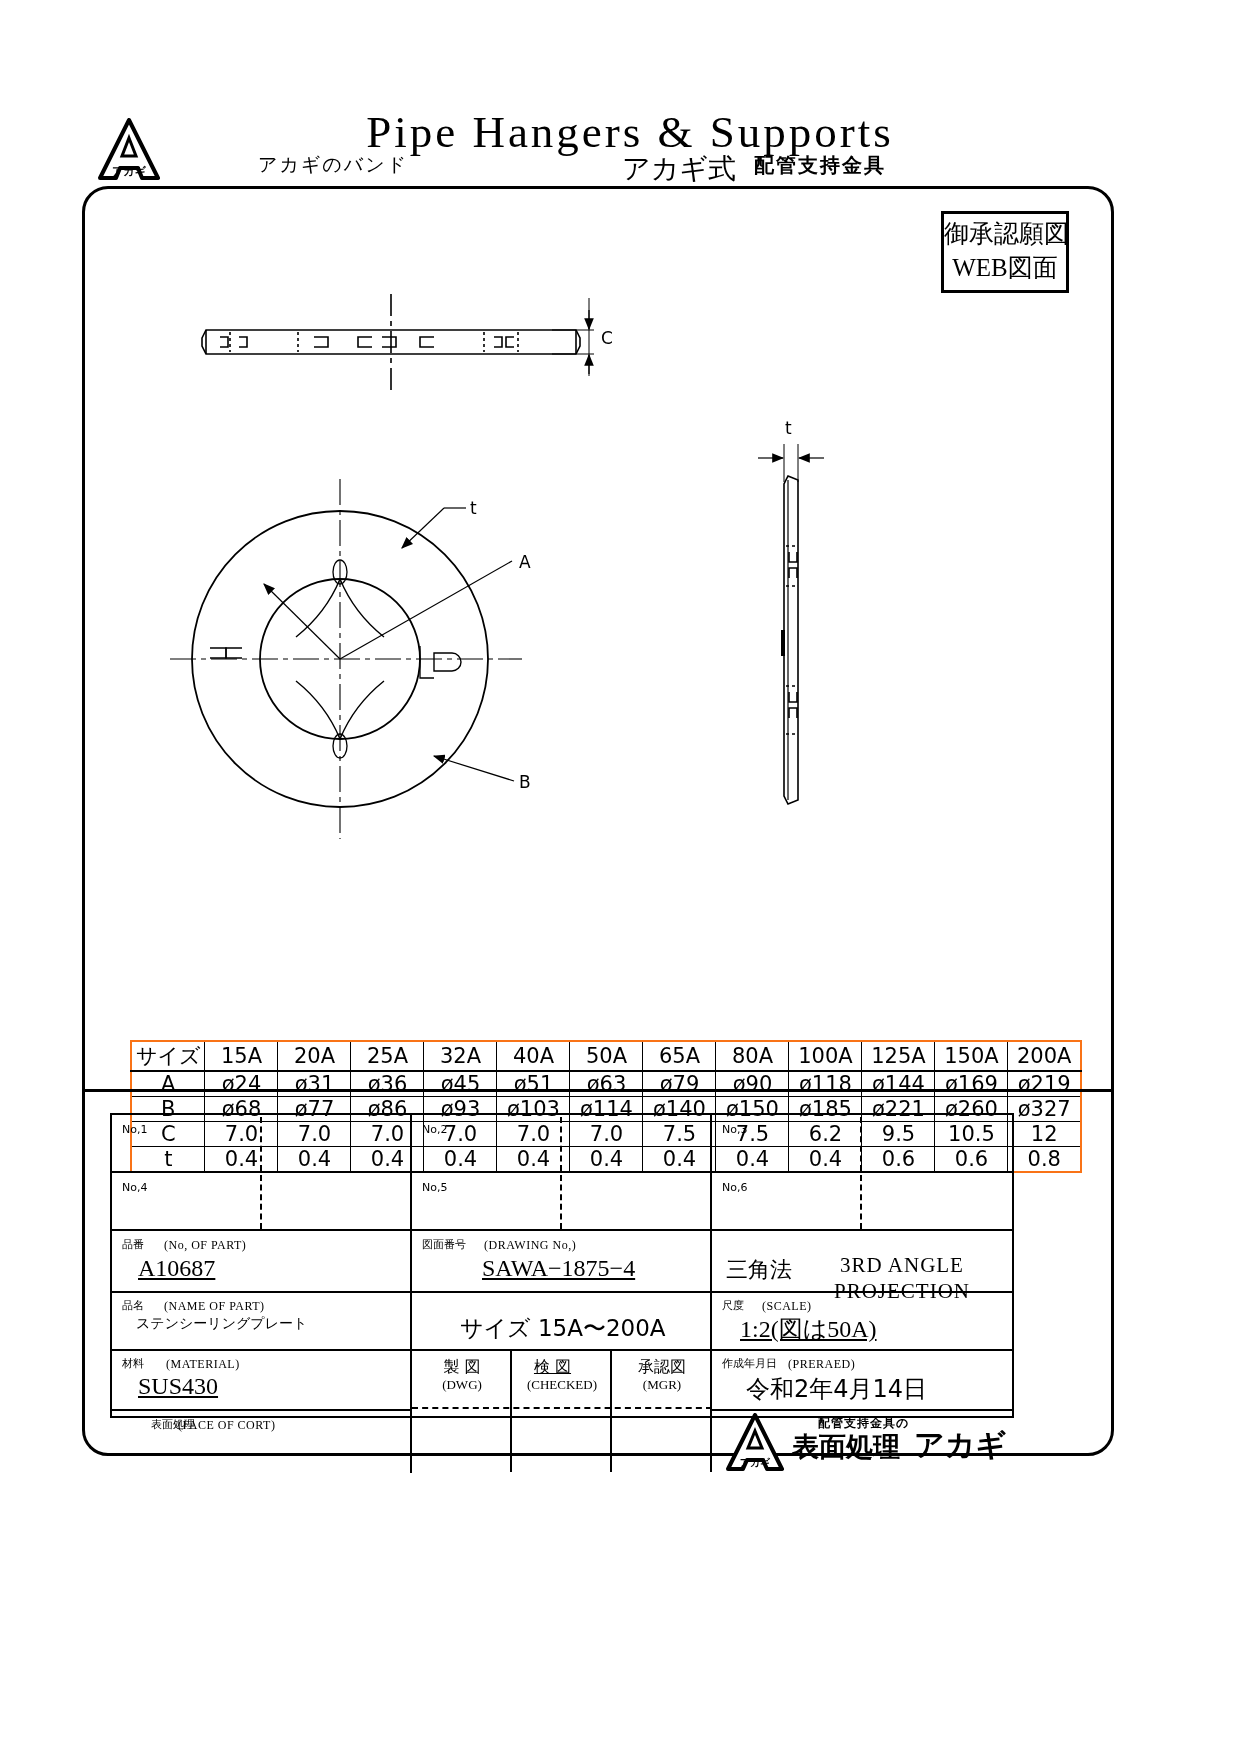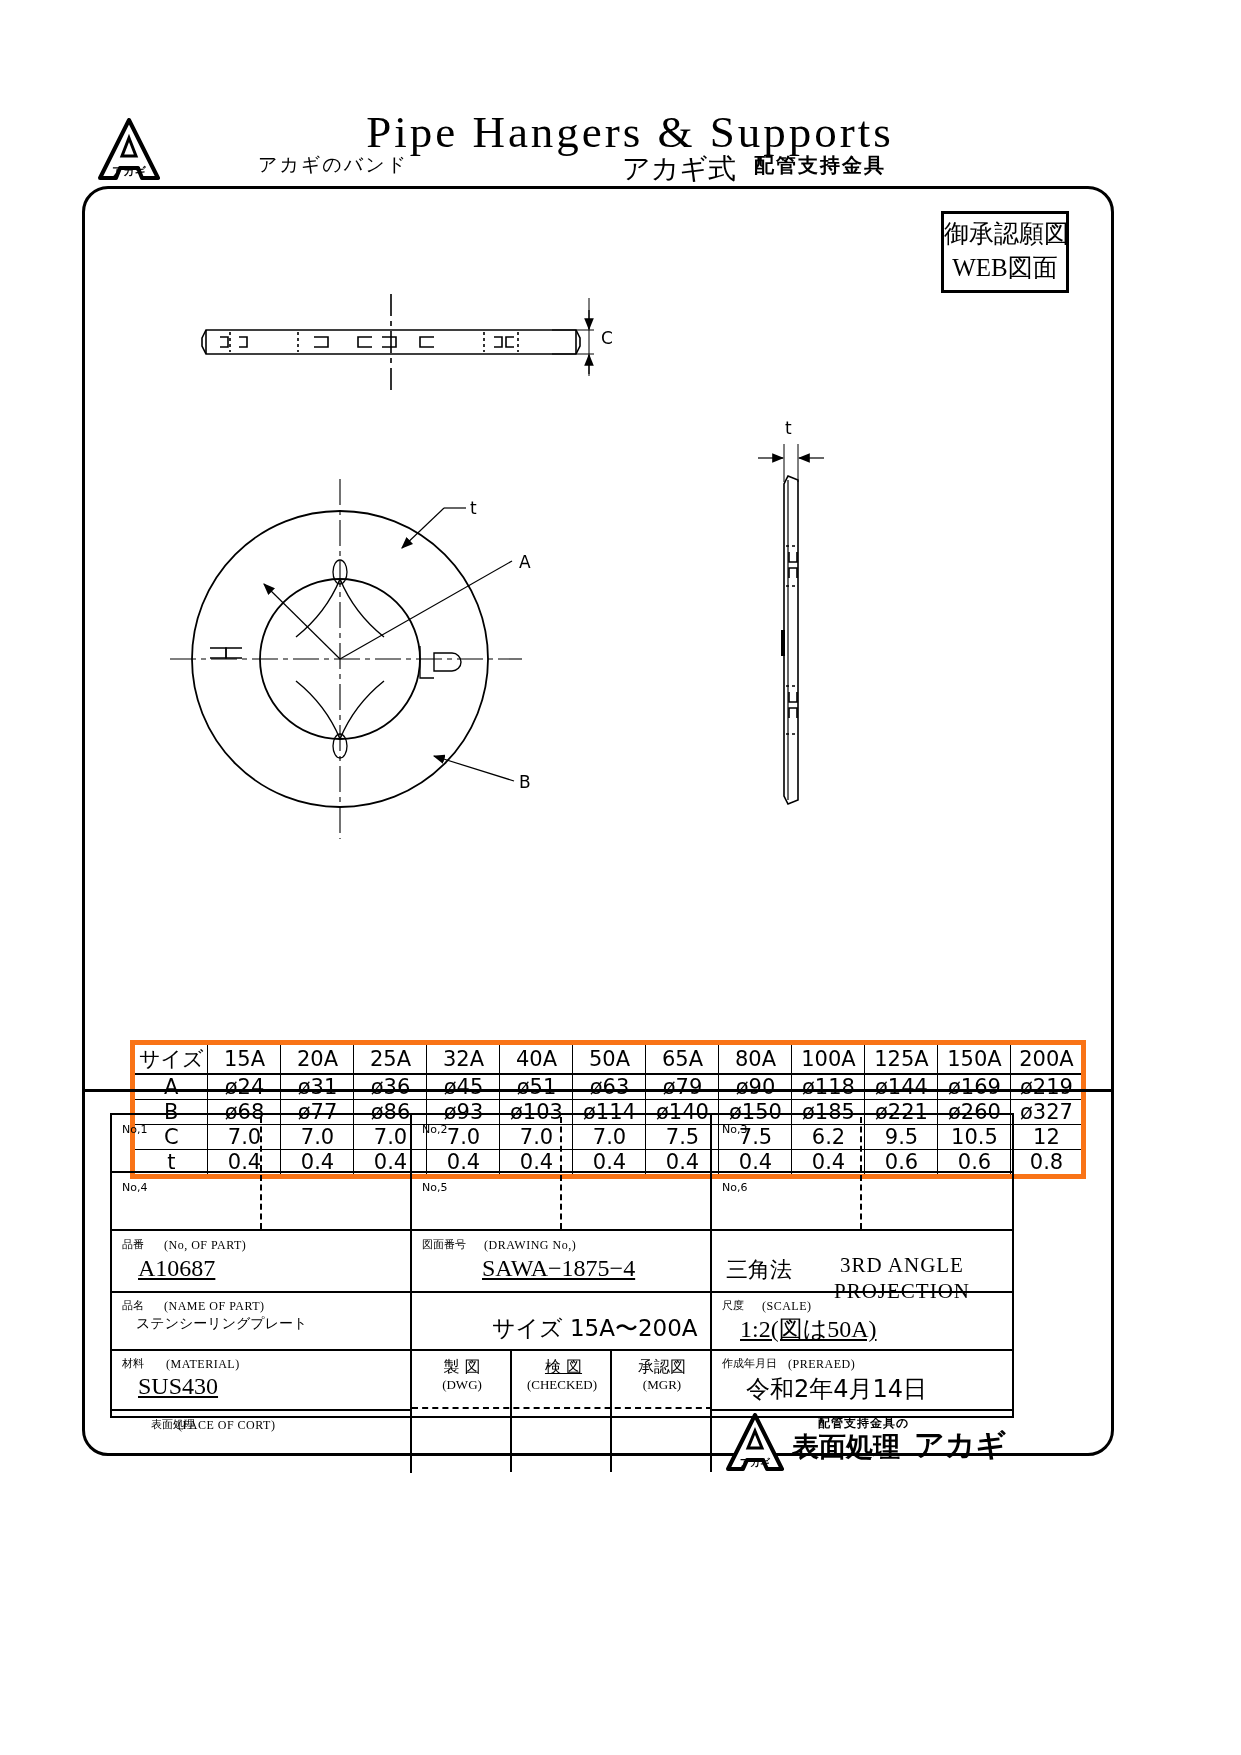--- a/index.html
+++ b/index.html
@@ -111,21 +111,21 @@
     border: 1px solid #000;
     text-align: center;
     height: 25px;
     padding: 0 4px;
     white-space: nowrap;
     box-sizing: border-box;
   }
   table.dim td.hdr-label { width: 72px; }
   table.dim td.col { width: 73px; }
   table.dim tr.row-head td { border-bottom: 2px solid #000; }
-  table.dim { border: 5px solid #f97316; }
+  table.dim { border: 2px solid #f97316; }
 
   
   #titleblock-sep {
     position: absolute;
     left: 82px; top: 1089px;
     width: 1032px;
     height: 0;
     border-top: 3px solid #000;
   }
   #titleblock {
@@ -492,38 +492,38 @@
   </div>
 
   <div class="tb-cell tb-b-r tb-b-b" style="left:0;top:178px;width:300px;height:58px;"></div>
   <div class="tb-cell tb-b-r tb-b-b" style="left:300px;top:178px;width:300px;height:58px;"></div>
   <div class="tb-cell tb-b-b" style="left:600px;top:178px;width:300px;height:58px;"></div>
 
   <div class="tb-lbl" style="left:10px;top:183px;">品名</div>
   <div class="tb-small" style="position:absolute;left:52px;top:184px;">(NAME OF PART)</div>
   <div class="tb-val-jp" style="left:24px;top:200px;">ステンシーリングプレート</div>
 
-  <div class="tb-val-jp" style="left:348px;top:198px;font-size:23px;margin-left:32px;">サイズ  15A〜200A</div>
+  <div class="tb-val-jp" style="left:348px;top:198px;font-size:23px;">サイズ  15A〜200A</div>
 
   <div class="tb-lbl" style="left:610px;top:183px;">尺度</div>
   <div class="tb-small" style="position:absolute;left:650px;top:184px;">(SCALE)</div>
   <div class="tb-val" style="left:628px;top:198px;">1:2(図は50A)</div>
 
   <div class="tb-cell tb-b-r tb-b-b" style="left:0;top:236px;width:300px;height:60px;"></div>
   <div class="tb-lbl" style="left:10px;top:241px;">材料</div>
   <div class="tb-small" style="position:absolute;left:54px;top:242px;">(MATERIAL)</div>
   <div class="tb-val" style="left:26px;top:258px;">SUS430</div>
 
   <div class="tb-cell tb-b-r" style="left:300px;top:236px;width:100px;height:121px;"></div>
   <div class="tb-cell tb-b-r" style="left:400px;top:236px;width:100px;height:121px;"></div>
   <div class="tb-cell tb-b-r" style="left:500px;top:236px;width:100px;height:121px;"></div>
 
   <div class="tb-ctr" style="left:300px;top:242px;width:100px;">製  図</div>
   <div class="tb-ctr-en" style="left:300px;top:262px;width:100px;">(DWG)</div>
-  <div class="tb-ctr" style="left:395px;top:242px;width:113px;text-decoration:underline;">検  図</div>
+  <div class="tb-ctr" style="left:384px;top:242px;width:113px;text-decoration:underline;">検  図</div>
   <div class="tb-ctr-en" style="left:400px;top:262px;width:100px;">(CHECKED)</div>
   <div class="tb-ctr" style="left:500px;top:242px;width:100px;">承認図</div>
   <div class="tb-ctr-en" style="left:500px;top:262px;width:100px;">(MGR)</div>
 
   <div class="tb-dash-h" style="left:300px;top:292px;width:300px;"></div>
 
   <div class="tb-cell tb-b-b" style="left:600px;top:236px;width:300px;height:60px;"></div>
   <div class="tb-lbl" style="left:610px;top:241px;">作成年月日</div>
   <div class="tb-small" style="position:absolute;left:676px;top:242px;">(PRERAED)</div>
   <div class="tb-val-jp" style="left:634px;top:258px;font-size:24px;">令和2年4月14日</div>

